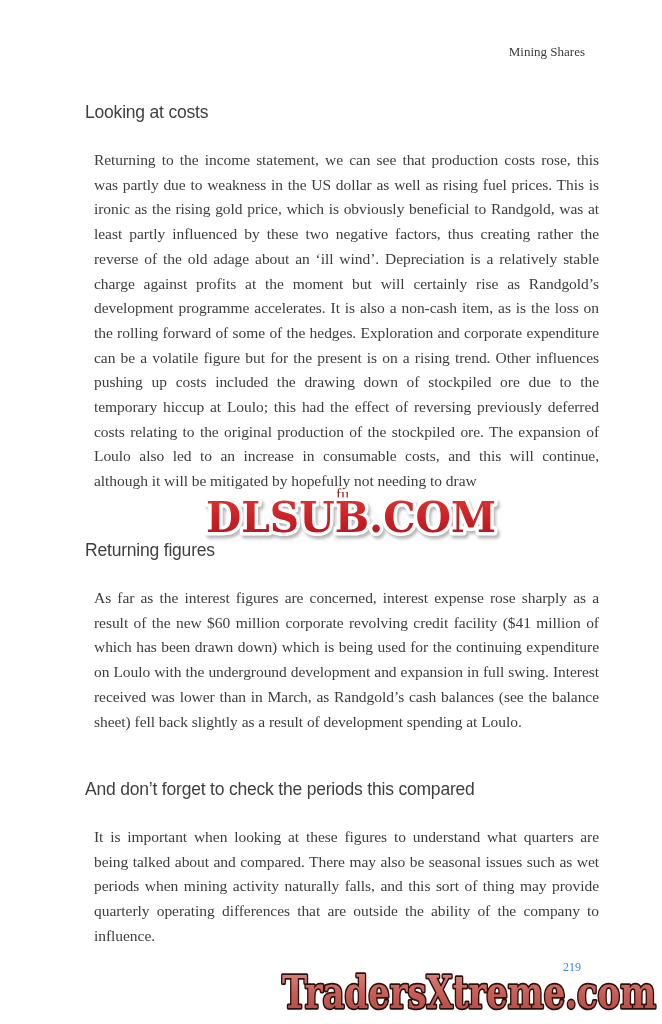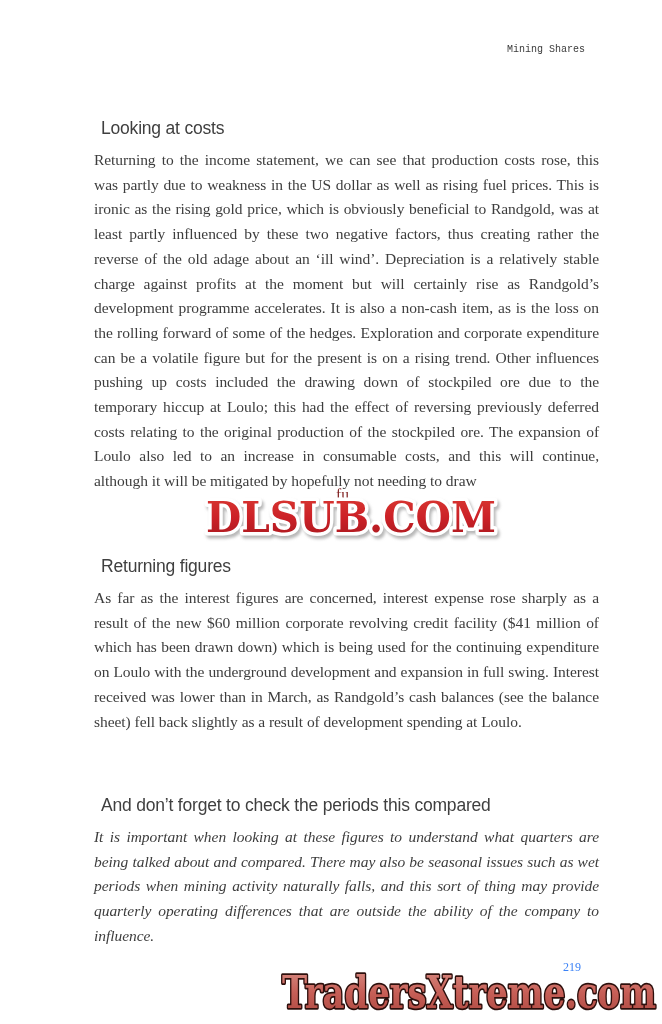--- a/index.html
+++ b/index.html
@@ -3,35 +3,35 @@
 <meta charset="utf-8">
 <style>
   html,body { margin:0; padding:0; }
   body {
     width:662px; height:1024px; position:relative; overflow:hidden;
     background:#ffffff;
     font-family:"Liberation Serif", serif;
   }
   .page { position:absolute; inset:0; }
   .sec-heading {
-    position:absolute; left:85px; margin:16px;
+    position:absolute; left:85px; margin:0;
     font-family:"Liberation Sans", sans-serif;
     font-size:17.5px; font-weight:400; letter-spacing:-0.2px;
     color:#3f3f3f; white-space:nowrap;
   }
   .sec-body {
     position:absolute; left:85px; width:505px; margin:9px;
     font-size:15.5px; line-height:24.7px; letter-spacing:-0.05px;
     text-align:justify; color:#3d3d3d;
   }
   .logo-wrap { position:absolute; left:468px; top:6px; z-index:2; }
   .logo-sub {
     position:absolute; top:44px; right:77px; z-index:2;
-    font-family:Liberation Mono, monospace;
-    font-size:10px; color:#3b3b3b; white-space:nowrap;
+    font-family:Liberation Serif, serif;
+    font-size:13px; color:#3b3b3b; white-space:nowrap;
   }
   .wm-dlsub {
     position:absolute; left:196px; top:484px; z-index:3;
     filter: drop-shadow(2px 3px 1.5px rgba(125,125,125,0.55));
   }
   .wm-traders {
     position:absolute; left:274px; top:966px; z-index:3;
   }
   .obscured-frag {
     position:absolute; left:336px; top:485px; z-index:1;
@@ -64,21 +64,21 @@
         </linearGradient>
       </defs>
       <text x="10" y="48" font-family="DejaVu Serif, serif" font-weight="bold" font-size="42" textLength="290" lengthAdjust="spacingAndGlyphs" paint-order="stroke" stroke="#ffffff" stroke-width="7" stroke-linejoin="round" fill="url(#dlGrad)">DLSUB.COM</text>
     </svg>
   </div>
 
   <h2 class="sec-heading" style="top:540px;">Returning figures</h2>
   <p class="sec-body" style="top:577px;">As far as the interest figures are concerned, interest expense rose sharply as a result of the new $60 million corporate revolving credit facility ($41 million of which has been drawn down) which is being used for the continuing expenditure on Loulo with the underground development and expansion in full swing. Interest received was lower than in March, as Randgold’s cash balances (see the balance sheet) fell back slightly as a result of development spending at Loulo.</p>
 
   <h2 class="sec-heading" style="top:779px;">And don’t forget to check the periods this compared</h2>
-  <p class="sec-body" style="top:816px;font-style:italic;">It is important when looking at these figures to understand what quarters are being talked about and compared. There may also be seasonal issues such as wet periods when mining activity naturally falls, and this sort of thing may provide quarterly operating differences that are outside the ability of the company to influence.</p>
+  <p class="sec-body" style="top:816px;">It is important when looking at these figures to understand what quarters are being talked about and compared. There may also be seasonal issues such as wet periods when mining activity naturally falls, and this sort of thing may provide quarterly operating differences that are outside the ability of the company to influence.</p>
 
   <div class="page-number">219</div>
 
   <div class="wm-traders">
     <svg width="392" height="56">
       <defs>
         <linearGradient id="txGrad" x1="0" y1="0" x2="0" y2="1">
           <stop offset="0%" stop-color="#d88d84"></stop>
           <stop offset="50%" stop-color="#c75f57"></stop>
           <stop offset="100%" stop-color="#ad4840"></stop>

